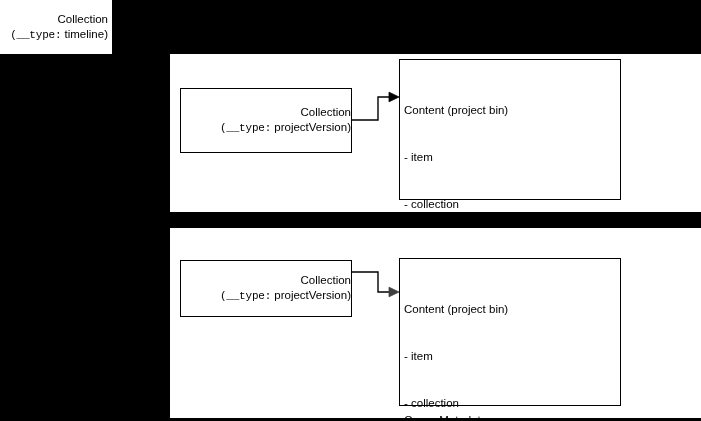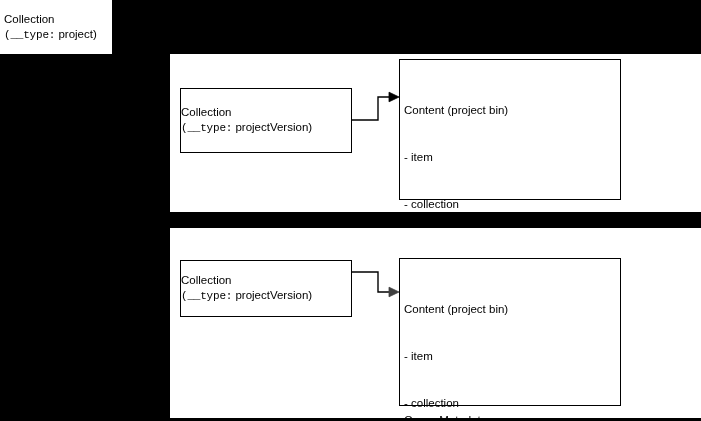--- a/index.html
+++ b/index.html
@@ -36,21 +36,21 @@
     background: #ffffff;
     border: 1px solid #000000;
     color: #000000;
   }
   .node.borderless { border: none; }
 
   
   .node-center {
     display: flex;
     flex-direction: column;
-    align-items: flex-start;
+    align-items: flex-end;
     justify-content: center;
     text-align: center;
     line-height: 15px;
   }
   .node-center .title {
     font-family: "Liberation Sans", sans-serif;
     font-size: 11.5px;
     color: #000000;
   }
   .node-center .subtitle {
@@ -85,21 +85,21 @@
 <body>
 
 <div id="canvas">
 
   <div class="panel" id="panel-corner"></div>
   <div class="panel" id="panel-top"></div>
   <div class="panel" id="panel-bottom"></div>
 
   <div class="node borderless node-center" style="left:4px; top:4px; width:104px; height:46px;">
     <span class="title">Collection</span>
-    <span class="subtitle"><span class="mono">(__type:</span><span> project)</span></span>
+    <span class="subtitle"><span class="mono">(__type:</span><span> timeline)</span></span>
   </div>
 
   <div class="node node-center" style="left:180px; top:88px; width:172px; height:65px;">
     <span class="title">Collection</span>
     <span class="subtitle"><span class="mono">(__type:</span><span> projectVersion)</span></span>
   </div>
 
   <svg class="edge" style="left:0px; top:0px; width:701px; height:421px;">
     <polyline points="352,120 378,120 378,97 392,97" fill="none" stroke="#000000" stroke-width="1.4"></polyline>
     <polygon points="399,97 389,92.2 389,101.8" fill="#000000" stroke="#000000" stroke-width="0.8"></polygon>

